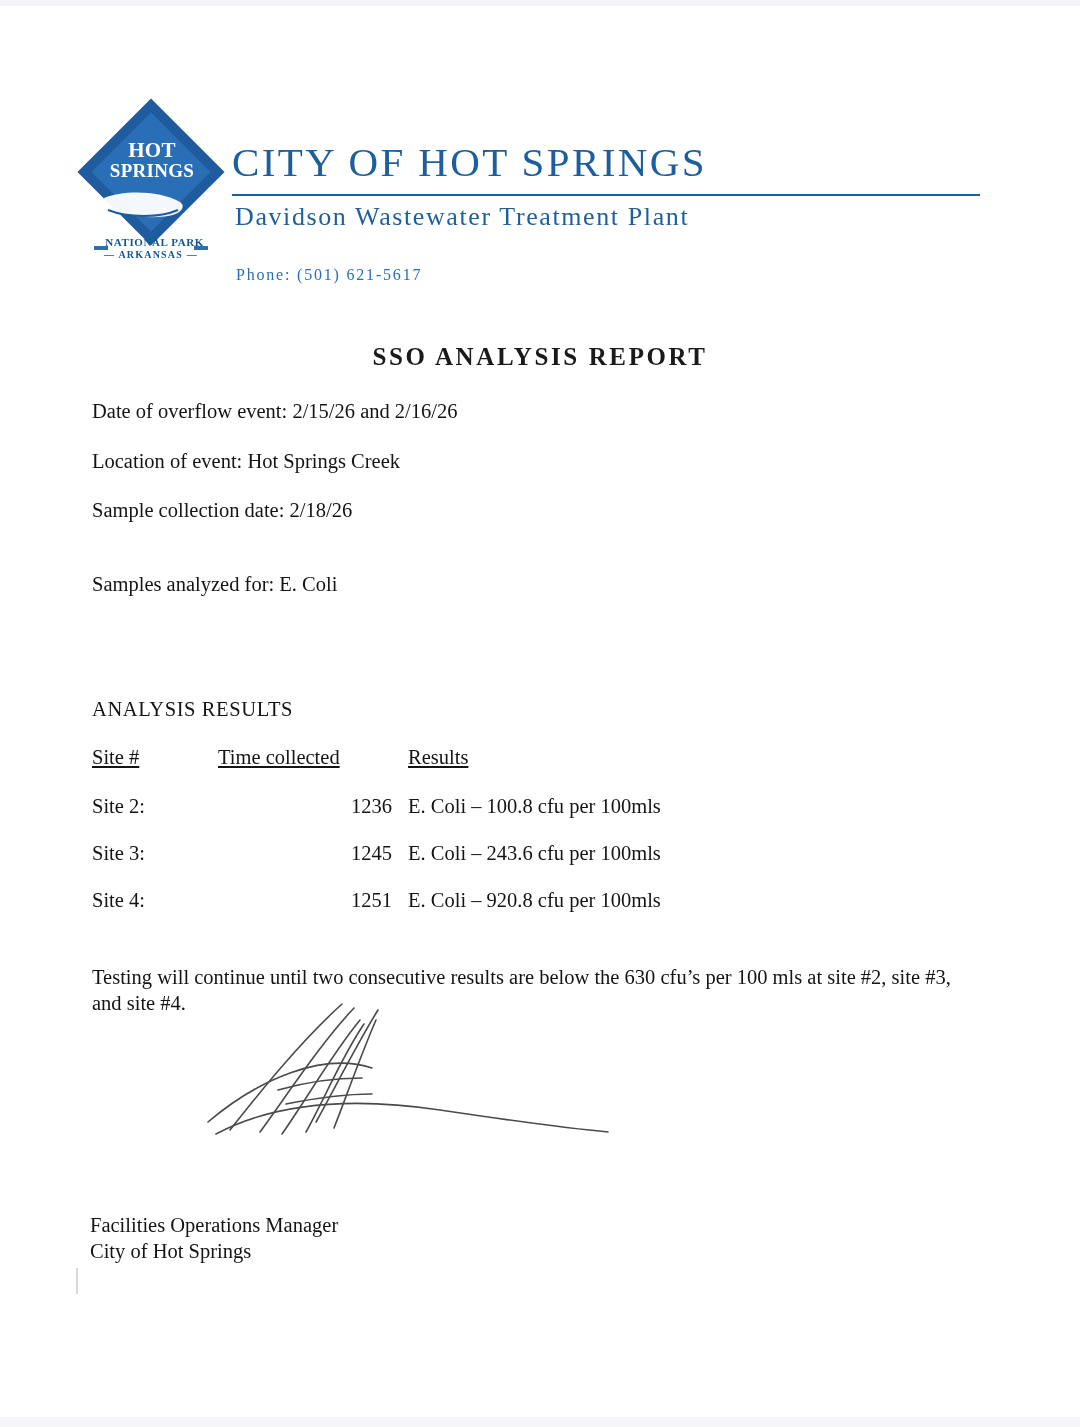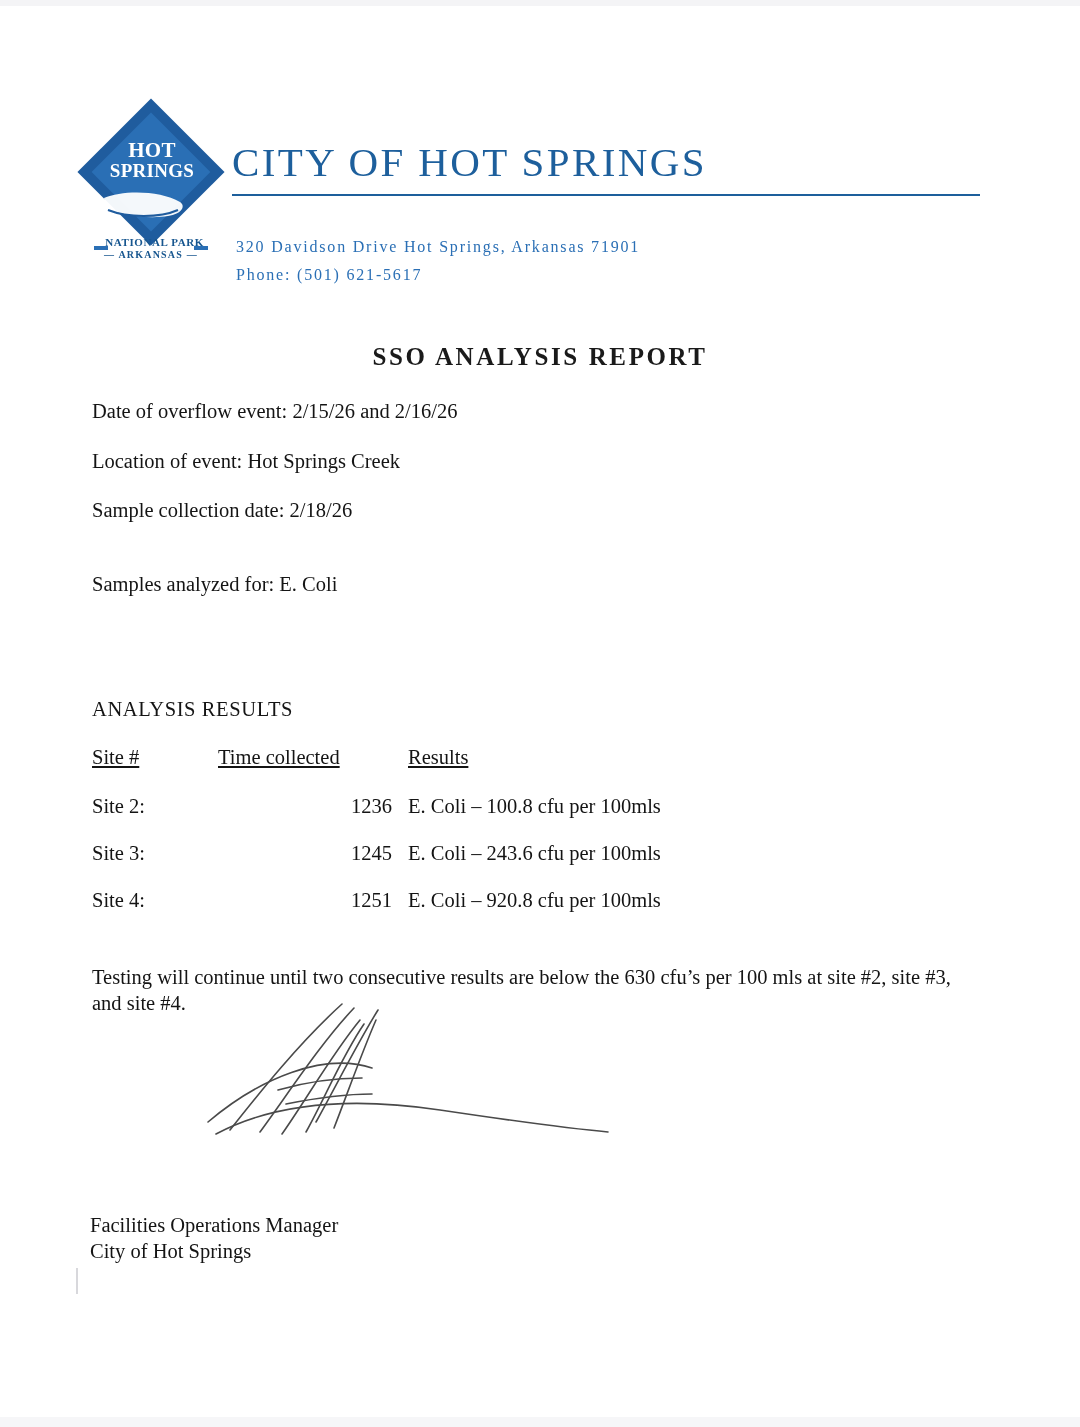--- a/index.html
+++ b/index.html
@@ -302,21 +302,21 @@
       <div class="logo-bar-left" style="left:2px"></div>
       <div class="logo-bar-right" style="left:102px"></div>
       <div class="logo-bottom">
         <span class="np">NATIONAL PARK</span>
         <span class="ark">— ARKANSAS —</span>
       </div>
     </div>
 
     <div class="org-title">CITY OF HOT SPRINGS</div>
     <div class="title-rule"></div>
-    <div class="addr">320 Davidson Drive Hot Springs, Arkansas 71901</div>
+    <div class="plant-name">Davidson Wastewater Treatment Plant</div>
     <div class="phone">Phone: (501) 621-5617</div>
   </div>
 
   <div class="doc-title">SSO ANALYSIS REPORT</div>
 
   <div class="field f1">
     <span>Date of overflow event:</span>
     <span>2/15/26 and 2/16/26</span>
   </div>
   <div class="field f2">

